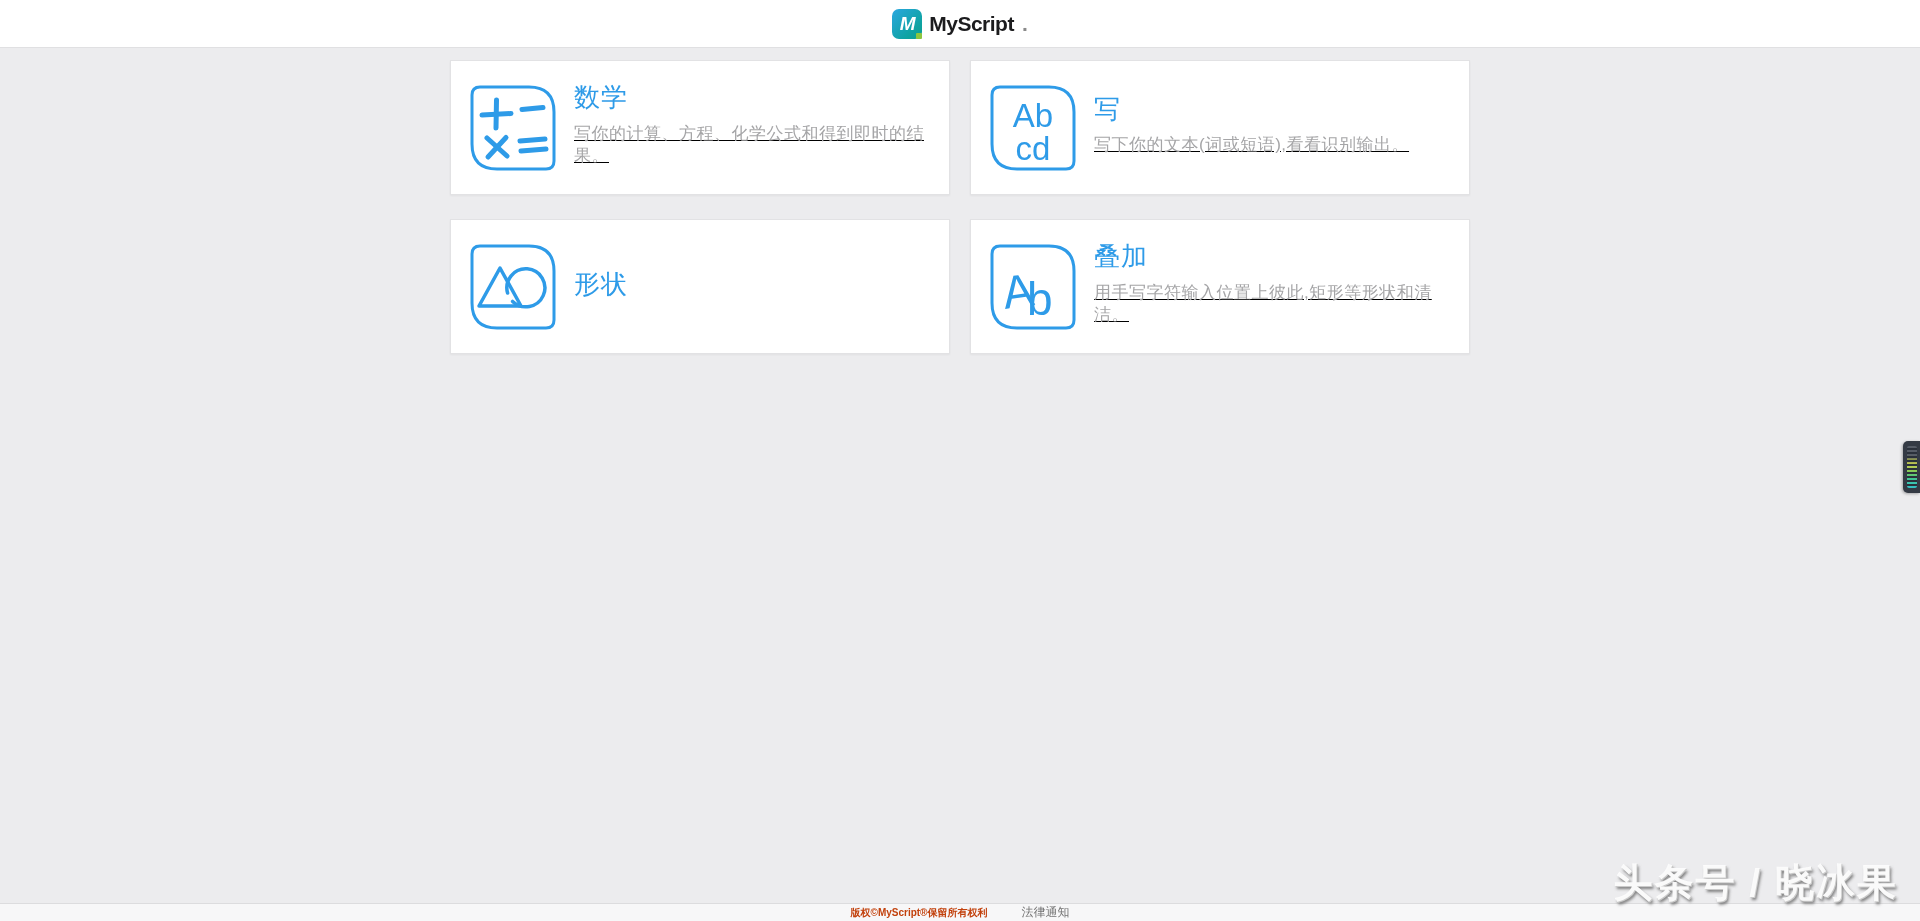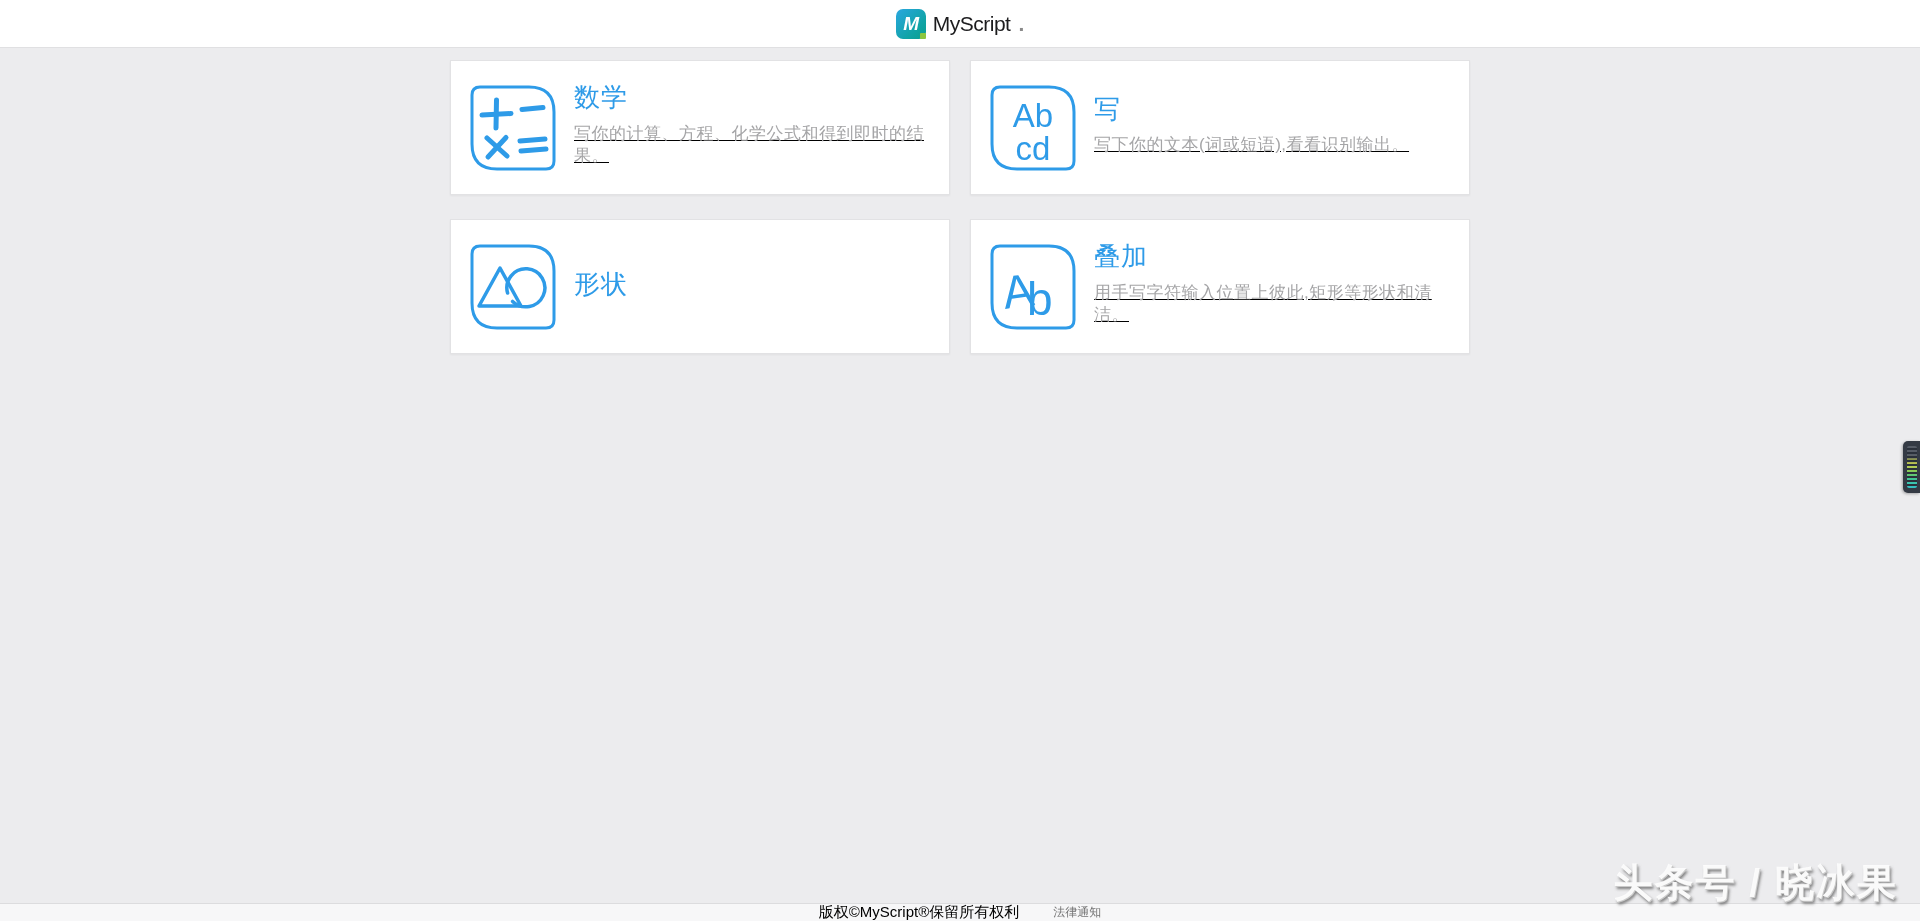--- a/index.html
+++ b/index.html
@@ -25,21 +25,21 @@
     display: flex; align-items: center; justify-content: center;
   }
   .logo-badge .m {
     color: #ffffff; font-weight: bold; font-size: 19px; line-height: 1;
     font-style: italic; letter-spacing: -1px;
   }
   .logo-badge .dot {
     position: absolute; right: 0px; bottom: 0px;
     width: 6px; height: 6px; background: #8cc63f; border-radius: 1px;
   }
-  .logo-word { font-size: 21px; font-weight: normal; color: #1c1c1e; letter-spacing: -0.5px; }
+  .logo-word { font-size: 21px; font-weight: bold; color: #1c1c1e; letter-spacing: -0.5px; }
   .logo-suffix { font-size: 21px; font-weight: bold; color: #8a8a8a; margin-left: 1px; }
 
   
   .main { flex: 1 1 auto; background: #ececee; text-decoration: underline; }
   .cards {
     width: 1020px; margin: 12px auto 0 auto;
     display: grid; grid-template-columns: 500px 500px;
     column-gap: 20px; row-gap: 24px;
   }
   .card {
@@ -59,21 +59,21 @@
     margin-top: 10px;
     color: #a5a5a7; font-size: 17px; line-height: 1.3; letter-spacing: 0.5px;
   }
   .icon-text { fill: #2e9be8; font-family: "Liberation Sans", "DejaVu Sans", sans-serif; }
 
   
   .footer {
     flex: 0 0 auto; height: 18px; background: #f7f7f8; border-top: 1px solid #dcdcde;
     display: flex; align-items: center; justify-content: center; gap: 34px;
   }
-  .footer-copy { color: #000000; font-size: 15px; }
+  .footer-copy { color: #c2410c; font-size: 10px; font-weight: bold; }
   .footer-link { color: #737373; font-size: 12px; text-decoration: none; cursor: pointer; font-family: Liberation Serif, serif; }
 
   
   .watermark {
     position: absolute; right: 22px; bottom: 11px;
     font-size: 39px; font-weight: bold; letter-spacing: 2px;
     color: rgba(252,252,252,0.96);
     text-shadow: 1px 1px 0 #c9c9c9, 2px 3px 3px rgba(90,90,90,0.75);
     pointer-events: none; white-space: nowrap;
   }

